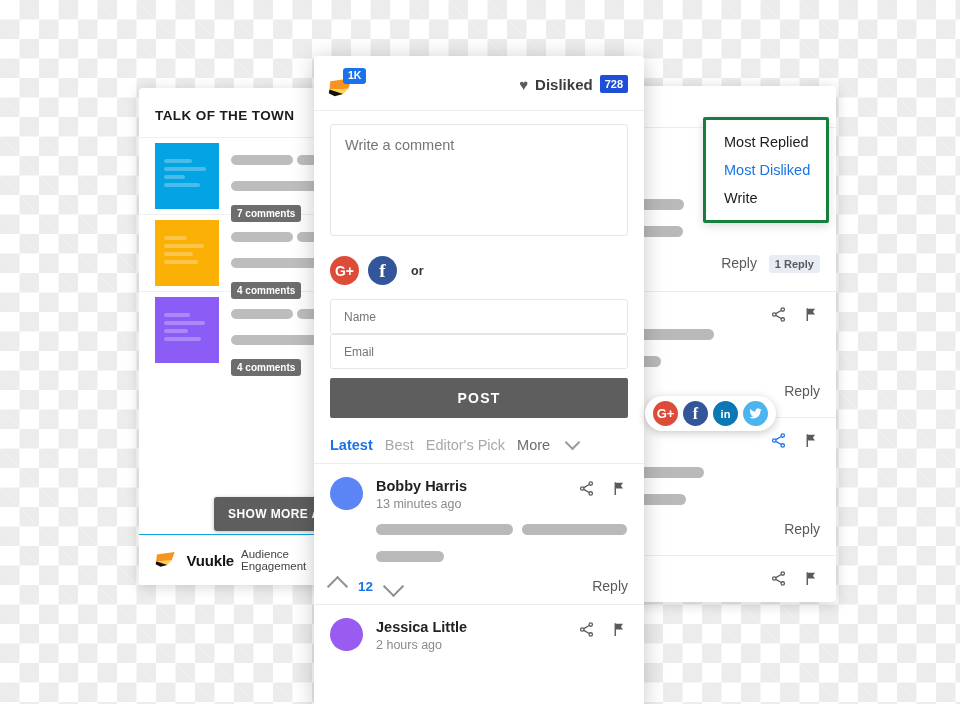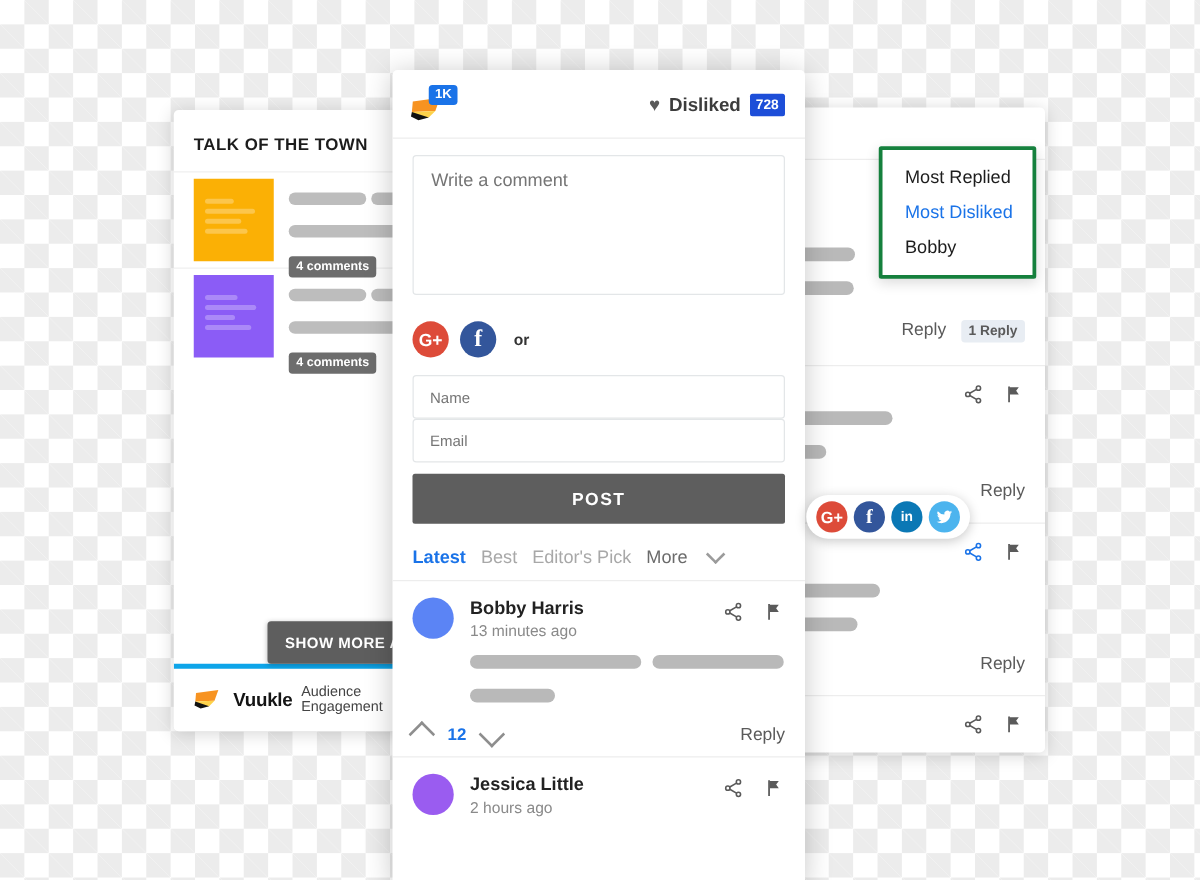--- a/index.html
+++ b/index.html
@@ -86,21 +86,21 @@
   .chip{
     display:inline-block;background:#6d6d6d;color:#fff;font-size:10px;font-weight:bold;
     padding:3px 6px;border-radius:3px;margin-top:11px;white-space:nowrap;
   }
   #show-more-btn{
     position:absolute;left:75px;top:409px;background:#5e5e5e;color:#fff;
     font-size:12px;font-weight:bold;letter-spacing:.4px;padding:10px 14px;
     border-radius:3px;white-space:nowrap;box-shadow:0 1px 4px rgba(0,0,0,.25);z-index:5;
   }
   .lp-footer{
-    position:absolute;left:0;bottom:0;width:100%;border-top:4px solid #0ea5e9;
+    position:absolute;left:0;bottom:0;width:100%;border-top:1px solid #0ea5e9;
     display:flex;align-items:center;gap:7px;padding:13px 16px;box-sizing:border-box;background:#fff;
   }
   .brandname{font-size:15px;color:#141414;font-weight:bold;letter-spacing:-.2px;}
   .brandsub{font-size:11.5px;color:#444;}
 
   
   #front-panel{
     left:314px;top:56px;width:330px;height:653px;
     box-shadow:0 3px 22px rgba(0,0,0,.22);z-index:20;overflow:hidden;
   }
@@ -262,21 +262,21 @@
       </svg>
     </div>
     <div style="height:30px;"></div>
 
   </div>
 </div>
 
 <div id="sort-dropdown">
   <div class="opt">Most Replied</div>
   <div class="opt active">Most Disliked</div>
-  <div class="opt">Bobby</div>
+  <div class="opt">Write</div>
 </div>
 
 <div id="share-popup">
   <div class="sbtn" style="background:#dd4b39;font-size:13px;">
     <span>G+</span>
   </div>
   <div class="sbtn" style="background:#33569b;font-size:16px;font-family:'Liberation Serif',serif;">
     <span>f</span>
   </div>
   <div class="sbtn" style="background:#0b78b5;font-size:11px;">
@@ -285,20 +285,35 @@
   <div class="sbtn" style="background:#4cb4ee;">
     <svg width="15" height="15" viewBox="0 0 24 24">
       <path fill="#fff" d="M22 5.9c-.7.3-1.5.6-2.3.7.8-.5 1.5-1.3 1.8-2.3-.8.5-1.7.8-2.6 1a4 4 0 0 0-6.9 3.7A11.5 11.5 0 0 1 3.6 4.7a4 4 0 0 0 1.3 5.4c-.7 0-1.3-.2-1.8-.5a4 4 0 0 0 3.2 4 4 4 0 0 1-1.8.1 4 4 0 0 0 3.8 2.8A8.1 8.1 0 0 1 2 18.2a11.4 11.4 0 0 0 6.2 1.8c7.5 0 11.6-6.2 11.6-11.6v-.5c.8-.6 1.5-1.3 2.2-2z"></path>
     </svg>
   </div>
 </div>
 
 <div class="card" id="left-panel">
   <div class="lp-title">TALK OF THE TOWN</div>
 
+  <div class="lp-item">
+    <div class="lp-thumb" style="background:#04a3e3;">
+      <div class="glyph">
+        <i style="width:60%"></i>
+          <i style="width:92%"></i>
+          <i style="width:46%"></i>
+          <i style="width:78%"></i>
+      </div>
+    </div>
+    <div class="lp-meta">
+      <div><span class="bar" style="width:62px;"></span> <span class="bar" style="width:30px;"></span></div>
+      <div style="margin-top:8px;"><span class="bar" style="width:95px;"></span></div>
+      <span class="chip">7 comments</span>
+    </div>
+  </div>
 
   <div class="lp-item">
     <div class="lp-thumb" style="background:#fbb005;">
       <div class="glyph">
         <i style="width:50%"></i>
           <i style="width:88%"></i>
           <i style="width:62%"></i>
           <i style="width:74%"></i>
       </div>
     </div>

